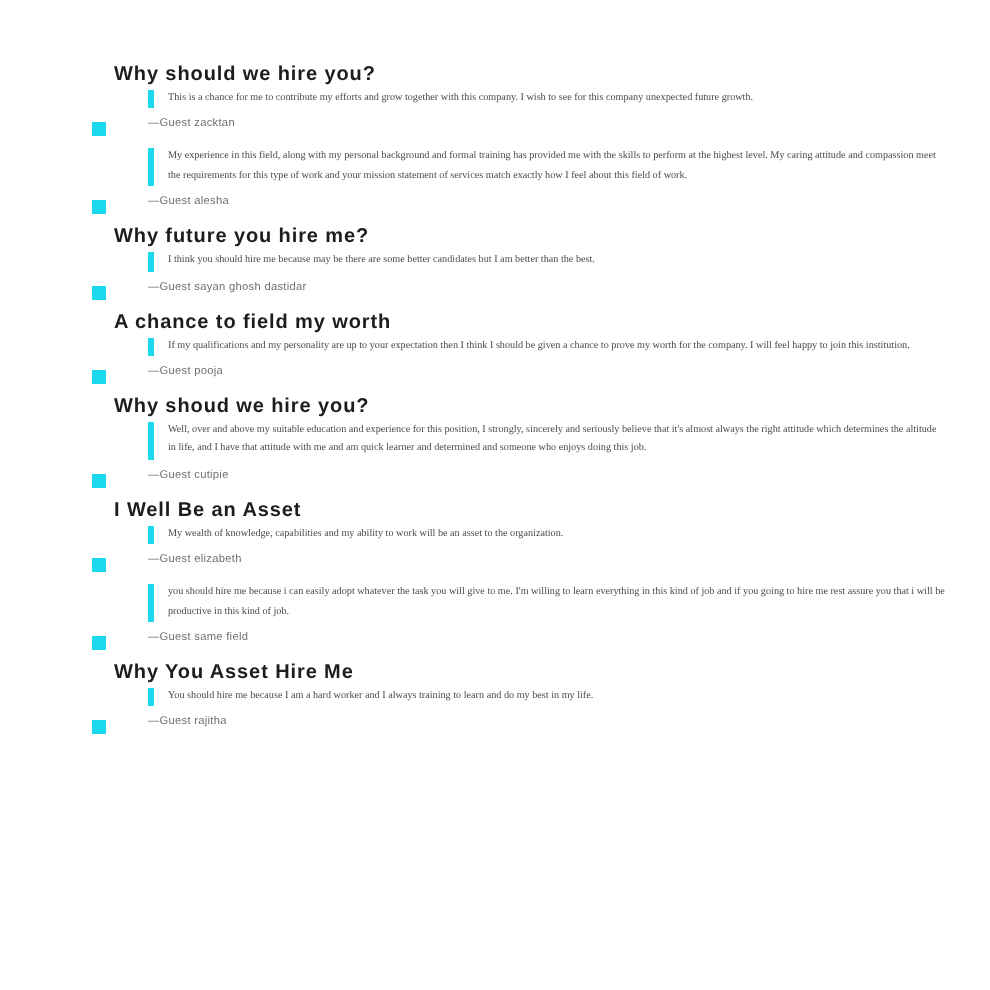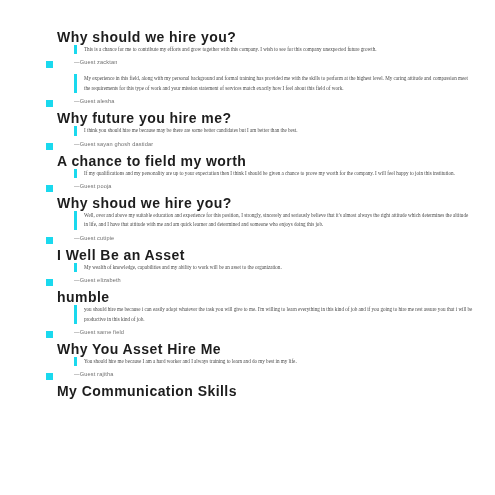--- a/index.html
+++ b/index.html
@@ -21,21 +21,21 @@
     box-sizing: border-box;
   }
   .entry {
     position: relative;
     margin: 0;
     padding: 0;
   }
   .entry-heading {
     font-family: "Liberation Sans", sans-serif;
     font-weight: bold;
-    font-size: 14px;
+    font-size: 10px;
     letter-spacing: 0.45px;
     color: #1d1d1d;
     margin: 0 0 2px 0;
     padding-left: 57px;
     line-height: 11px;
     white-space: nowrap;
   }
   .quote {
     margin: 0;
     padding: 0 22px 0 0;
@@ -138,38 +138,34 @@
     <div class="quote">
       <div class="quote-inner">My wealth of knowledge, capabilities and my ability to work will be an asset to the organization.</div>
     </div>
     <div class="attrib-row">
       <span class="bullet"></span>
       <span class="attrib-text">—Guest elizabeth</span>
     </div>
   </div>
 
   <div class="entry">
-    <div class="entry-heading">humble</div>
     <div class="quote">
       <div class="quote-inner">you should hire me because i can easily adopt whatever the task you will give to me. I'm willing to learn everything in this kind of job and if you going to hire me rest assure you that i will be productive in this kind of job.</div>
     </div>
     <div class="attrib-row">
       <span class="bullet"></span>
       <span class="attrib-text">—Guest same field</span>
     </div>
   </div>
 
   <div class="entry">
     <div class="entry-heading">Why You Asset Hire Me</div>
     <div class="quote">
       <div class="quote-inner">You should hire me because I am a hard worker and I always training to learn and do my best in my life.</div>
     </div>
     <div class="attrib-row">
       <span class="bullet"></span>
       <span class="attrib-text">—Guest rajitha</span>
     </div>
   </div>
 
-  <div class="entry">
-    <div class="entry-heading">My Communication Skills</div>
-  </div>
 
 </div>
 
 </body></html>

